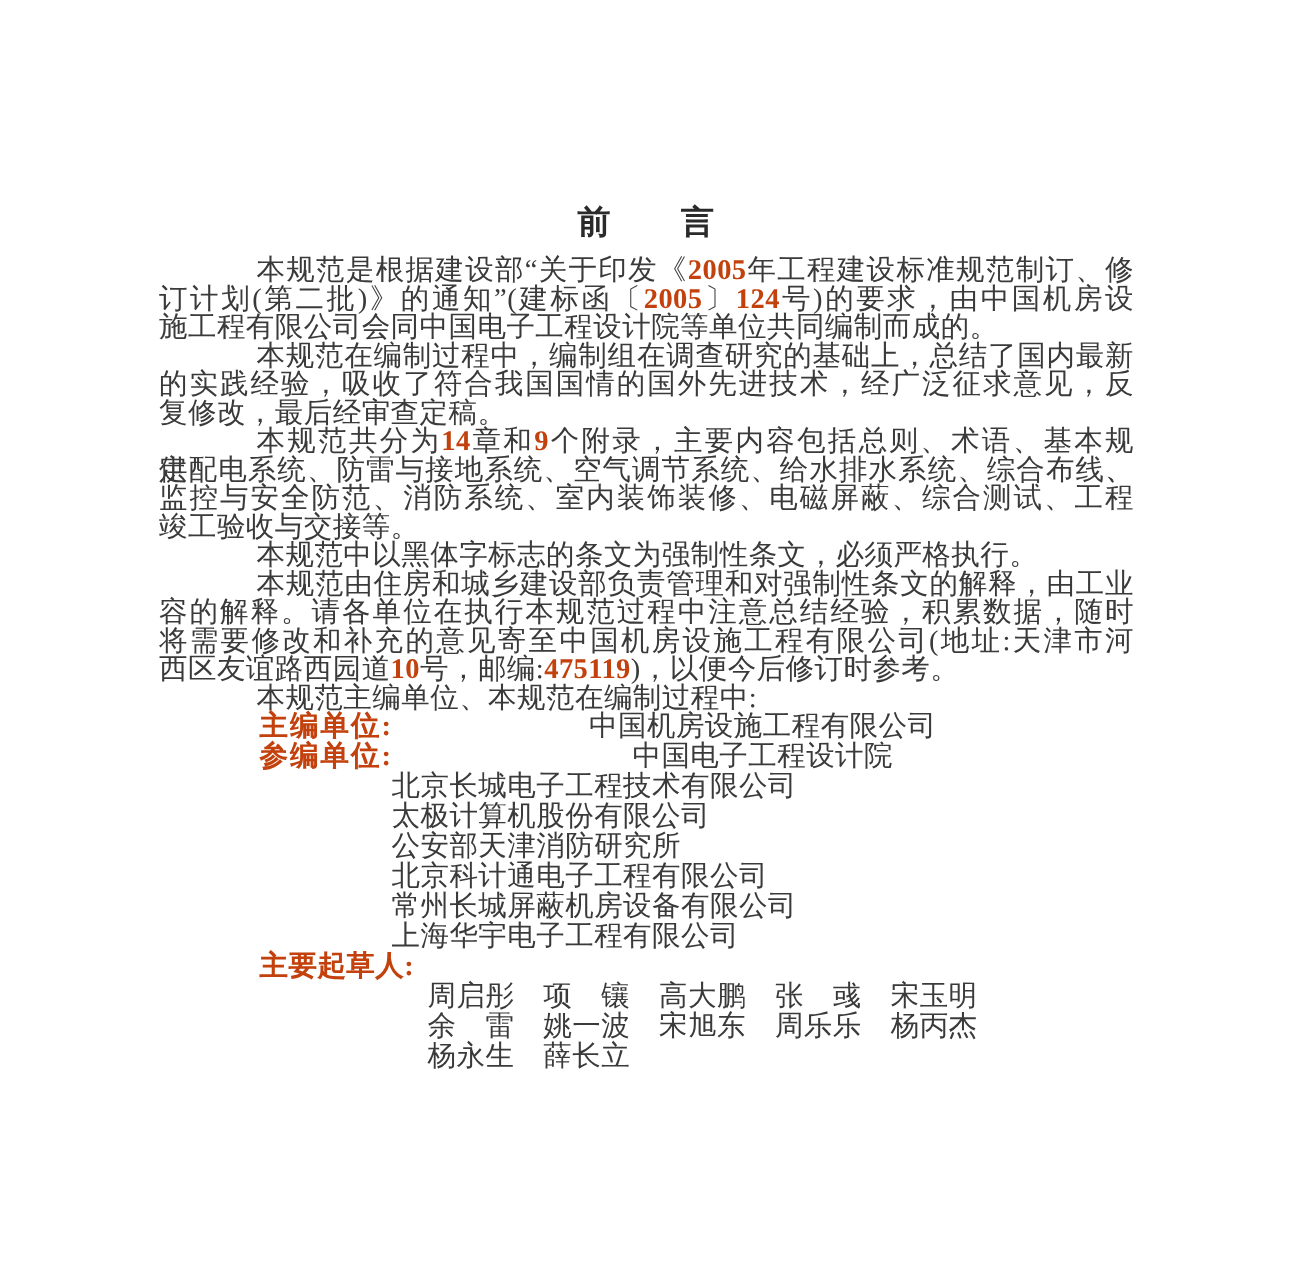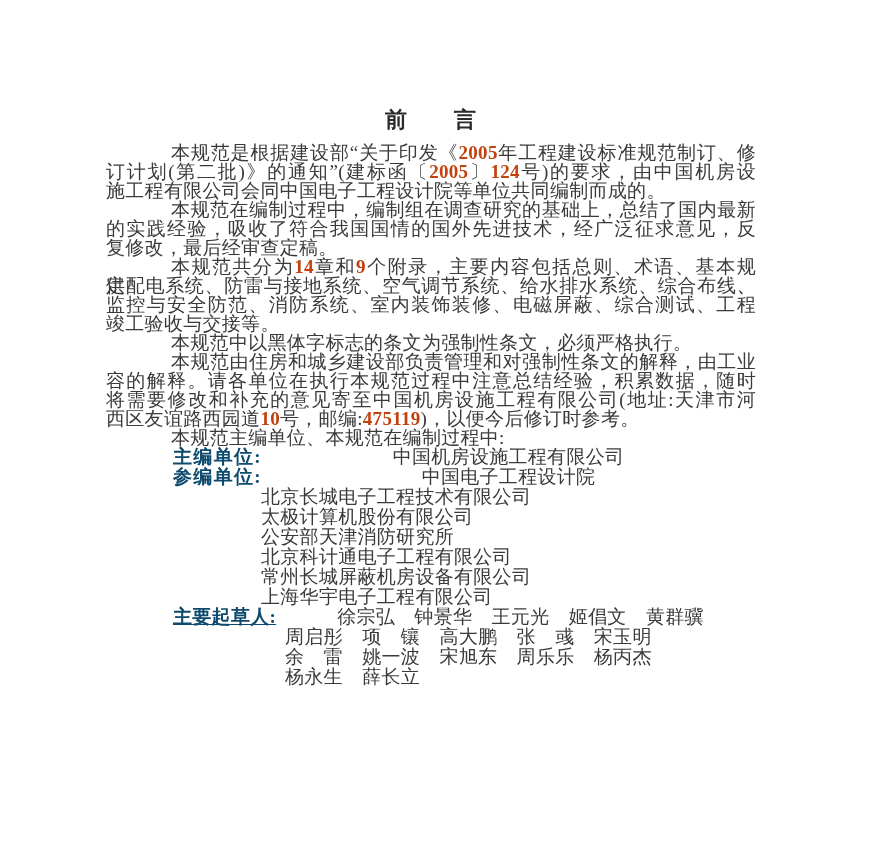--- a/index.html
+++ b/index.html
@@ -7,45 +7,45 @@
     width: 870px; height: 842px; overflow: hidden;
     background: #ffffff;
   }
   .page {
     position: relative; width: 870px; height: 842px;
     background: #ffffff;
     font-family: "Liberation Serif", "DejaVu Serif", serif;
     color: #3a3a3a;
   }
   .content {
-    position: absolute; left: 106px; top: 108px; width: 650px;
+    position: absolute; left: 106px; top: 136px; width: 650px;
   }
   .title {
     font-size: 22px; font-weight: bold; color: #2a2a2a;
     text-align: center; letter-spacing: 1px;
     margin: 0 0 11px 0; height: 24px; line-height: 24px;
   }
   .line {
     font-size: 19px; line-height: 19px; height: 19px;
     letter-spacing: 0.3px;
   }
   .line.fill { text-align: justify; text-align-last: justify; }
   .line.indent { text-indent: 65px; }
   .ed-row {
     display: flex; font-size: 19px; line-height: 20px; height: 20px;
     padding-left: 67px; letter-spacing: 0.3px;
   }
   .ed-label {
-    font-weight: bold; color: #0c4a6e;
+    font-weight: bold; color: #c2410c;
     width: 88px; flex: 0 0 88px;
     text-align: justify; text-align-last: justify;
   }
   .ed-label.drafters {
     width: 112px; flex: 0 0 112px;
-    text-align: left; text-align-last: left; text-decoration: underline;
+    text-align: left; text-align-last: left;
   }
   .ed-value { flex: 1 1 auto; text-align: center; }
   .org-line {
     font-size: 19px; line-height: 20px; height: 20px;
     padding-left: 155px; letter-spacing: 0.3px;
   }
   .names-line {
     font-size: 19px; line-height: 20px; height: 20px;
     padding-left: 179px; letter-spacing: 0.3px;
   }
@@ -92,21 +92,20 @@
         <div class="org-line">北京长城电子工程技术有限公司</div>
         <div class="org-line">太极计算机股份有限公司</div>
         <div class="org-line">公安部天津消防研究所</div>
         <div class="org-line">北京科计通电子工程有限公司</div>
         <div class="org-line">常州长城屏蔽机房设备有限公司</div>
         <div class="org-line">上海华宇电子工程有限公司</div>
       </div>
 
     <div class="ed-row">
       <span class="ed-label drafters">主要起草人:</span>
-      <span class="ed-value">徐宗弘　钟景华　王元光　姬倡文　黄群骥</span>
     </div>
 
     <div id="drafter-lines">
         <div class="names-line">周启彤　项　镶　高大鹏　张　彧　宋玉明</div>
         <div class="names-line">余　雷　姚一波　宋旭东　周乐乐　杨丙杰</div>
         <div class="names-line">杨永生　薛长立</div>
       </div>
 
   </div>
 </div>

